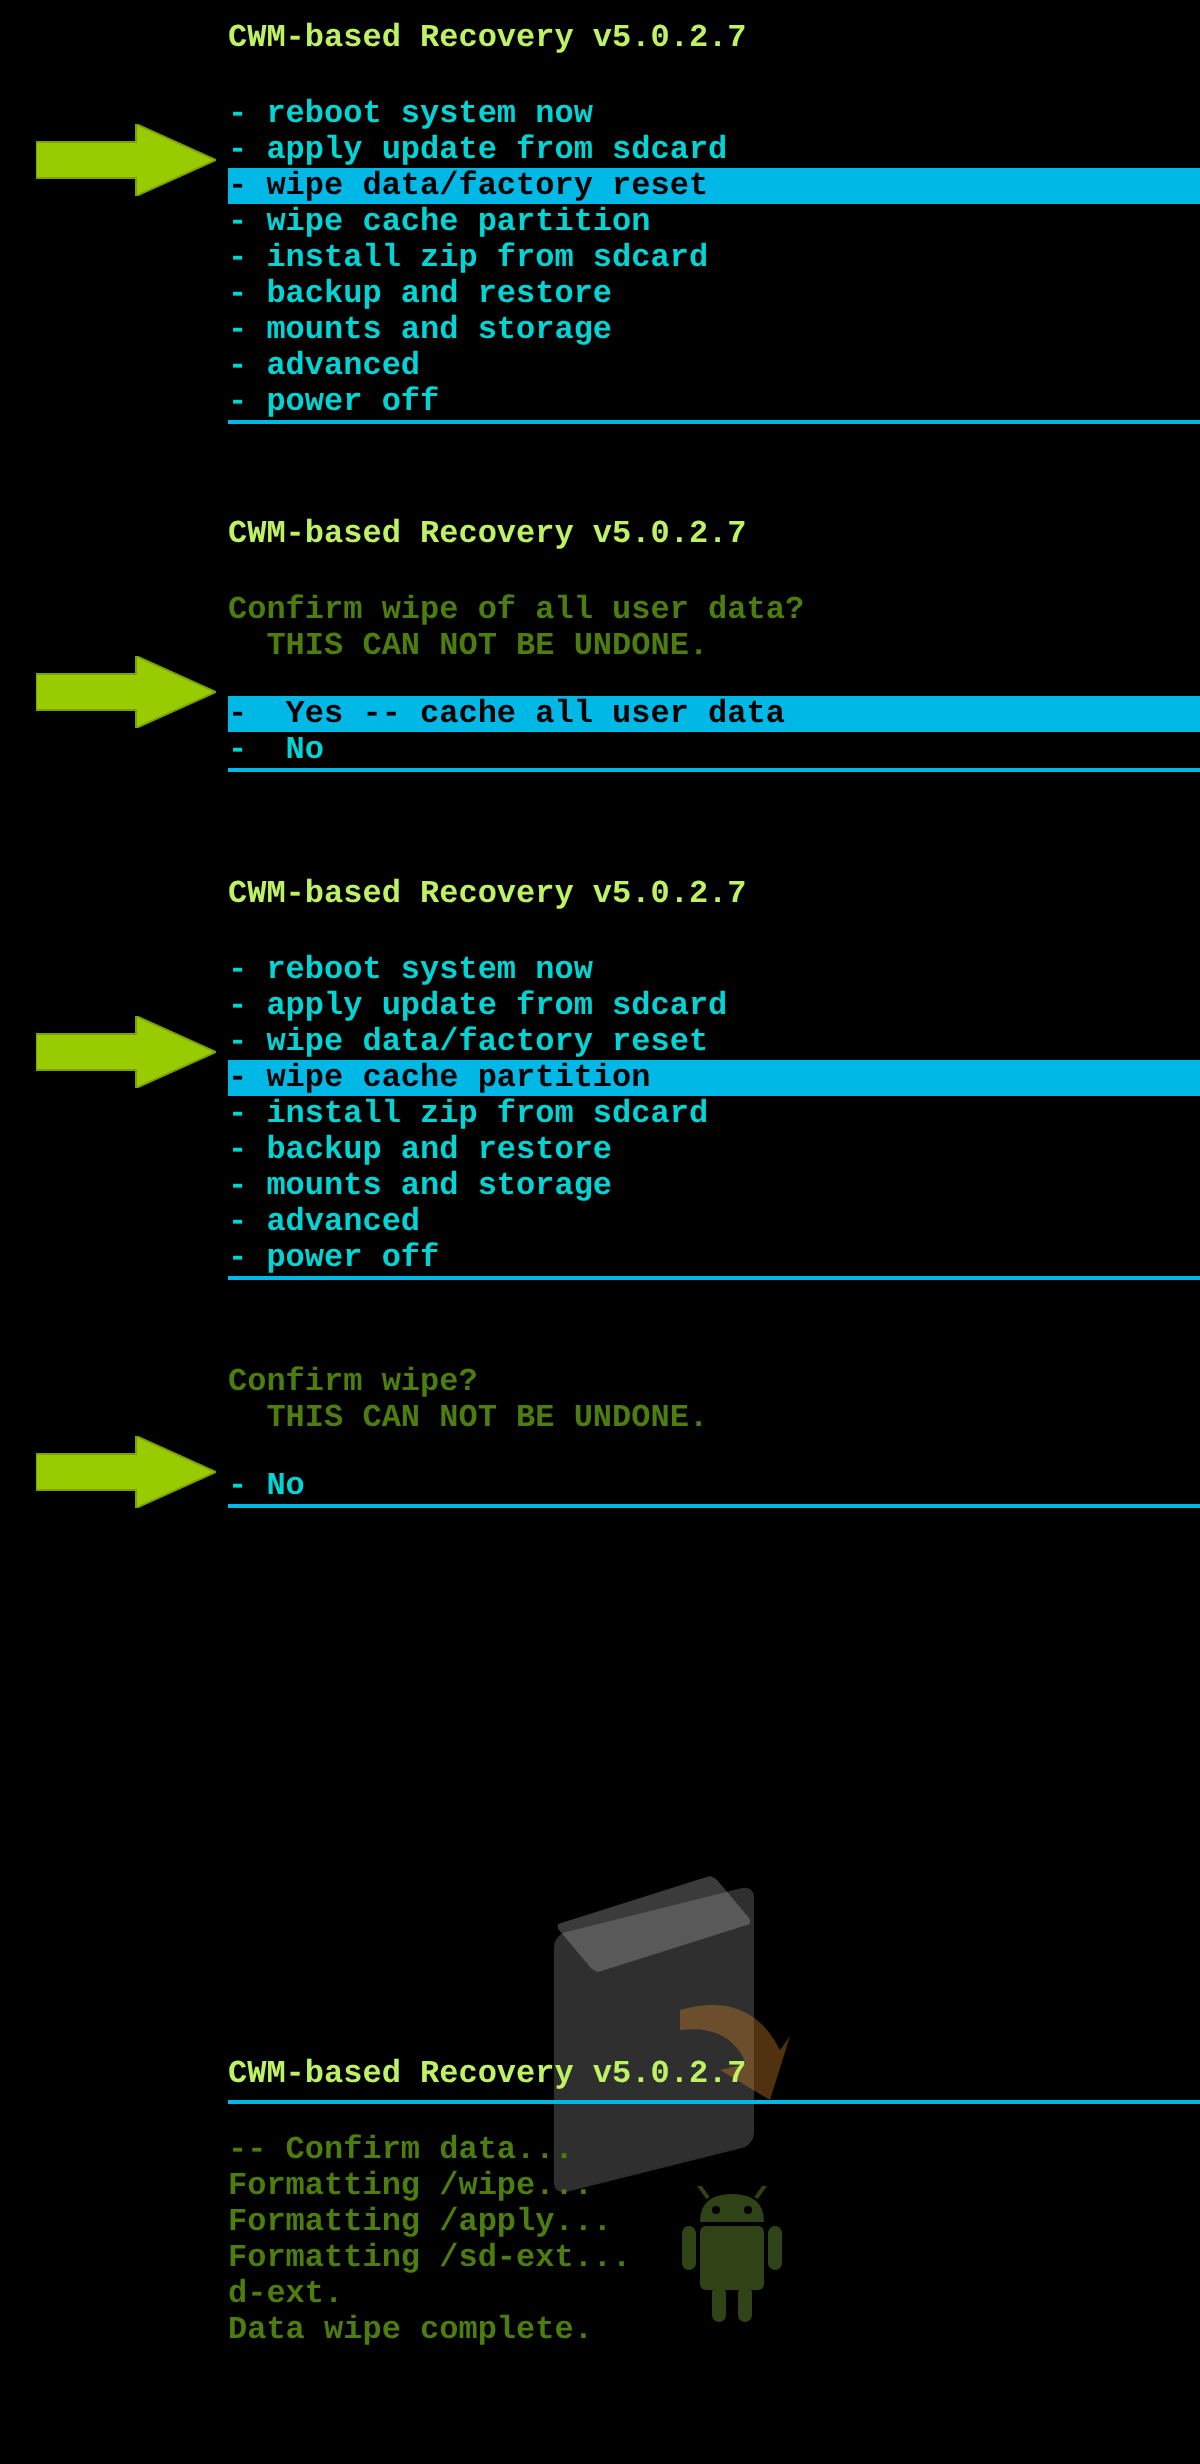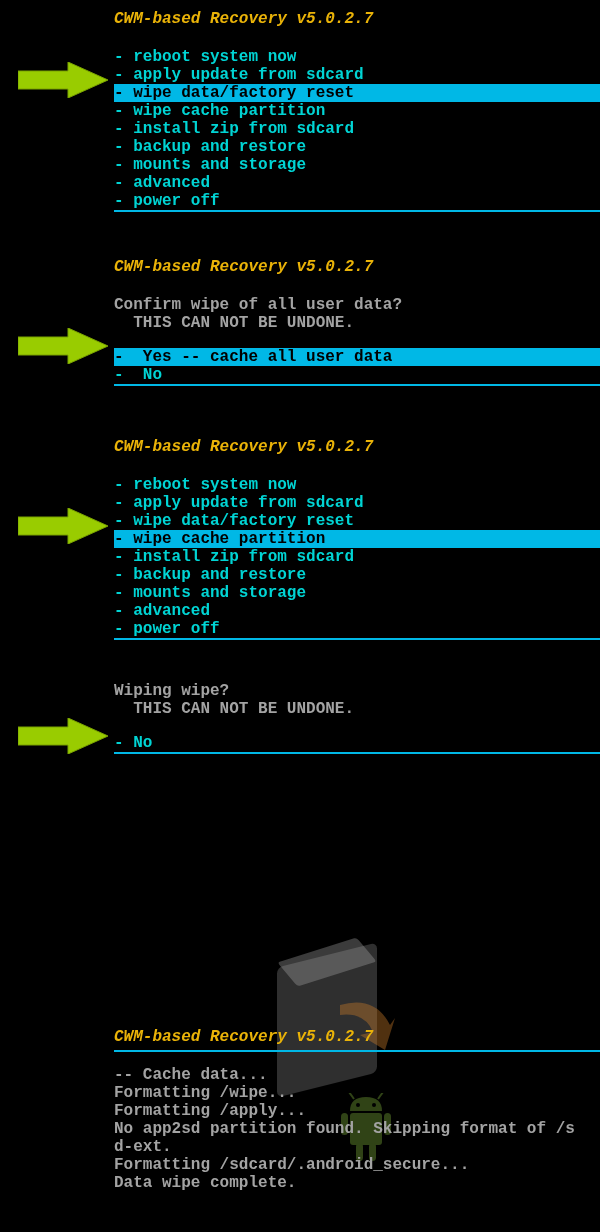--- a/index.html
+++ b/index.html
@@ -19,34 +19,34 @@
       left: 18px;
       width: 90px;
       height: 36px;
     }
     .arrow svg { width: 100%; height: 100%; }
     .section {
       position: absolute;
       left: 114px;
       right: 0;
     }
-    .title { color: #eab308; margin-bottom: 4px; font-style: italic; }
+    .title { color: #bef264; margin-bottom: 4px; }
     .line { white-space: pre; }
     .selected {
       background: #00b8e6;
       color: #000;
       width: 100%;
       display: block;
     }
     .hr-blue {
       height: 2px;
       background: #00b8e6;
       width: 100%;
     }
-    .white { color: #a3a3a3; }
+    .white { color: #4d7c0f; }
     .bg-img {
       position: absolute;
       opacity: 0.35;
     }
     .bg-box {
       left: 277px;
       top: 955px;
       width: 100px;
       height: 130px;
       background: #888;
@@ -141,21 +141,21 @@
   <div class="line selected">- wipe cache partition</div>
   <div class="line">- install zip from sdcard</div>
   <div class="line">- backup and restore</div>
   <div class="line">- mounts and storage</div>
   <div class="line">- advanced</div>
   <div class="line">- power off</div>
   <div class="hr-blue"></div>
 </div>
 
 <div class="section" style="top:682px">
-  <div class="line white">Wiping wipe?</div>
+  <div class="line white">Confirm wipe?</div>
   <div class="line white">  THIS CAN NOT BE UNDONE.</div>
   <div style="height:16px"></div>
   <div class="line">- No</div>
   <div class="hr-blue"></div>
 </div>
 
 <div class="bg-img bg-box"></div>
 <div class="bg-box-top"></div>
 <div class="bg-arrow-orange">
   <svg viewBox="0 0 60 55">
@@ -174,20 +174,19 @@
     <rect x="48" y="20" width="7" height="22" rx="3.5" fill="#6a9432"></rect>
     <rect x="20" y="50" width="7" height="18" rx="3.5" fill="#6a9432"></rect>
     <rect x="33" y="50" width="7" height="18" rx="3.5" fill="#6a9432"></rect>
   </svg>
 </div>
 
 <div class="section" style="top:1028px">
   <div class="title">CWM-based Recovery v5.0.2.7</div>
   <div class="hr-blue" style="margin-top:2px"></div>
   <div style="height:14px"></div>
-  <div class="line white">-- Cache data...</div>
+  <div class="line white">-- Confirm data...</div>
   <div class="line white">Formatting /wipe...</div>
   <div class="line white">Formatting /apply...</div>
-  <div class="line white">No app2sd partition found. Skipping format of /s</div>
+  <div class="line white">Formatting /sd-ext...</div>
   <div class="line white">d-ext.</div>
-  <div class="line white">Formatting /sdcard/.android_secure...</div>
   <div class="line white">Data wipe complete.</div>
 </div>
 
 </body></html>

